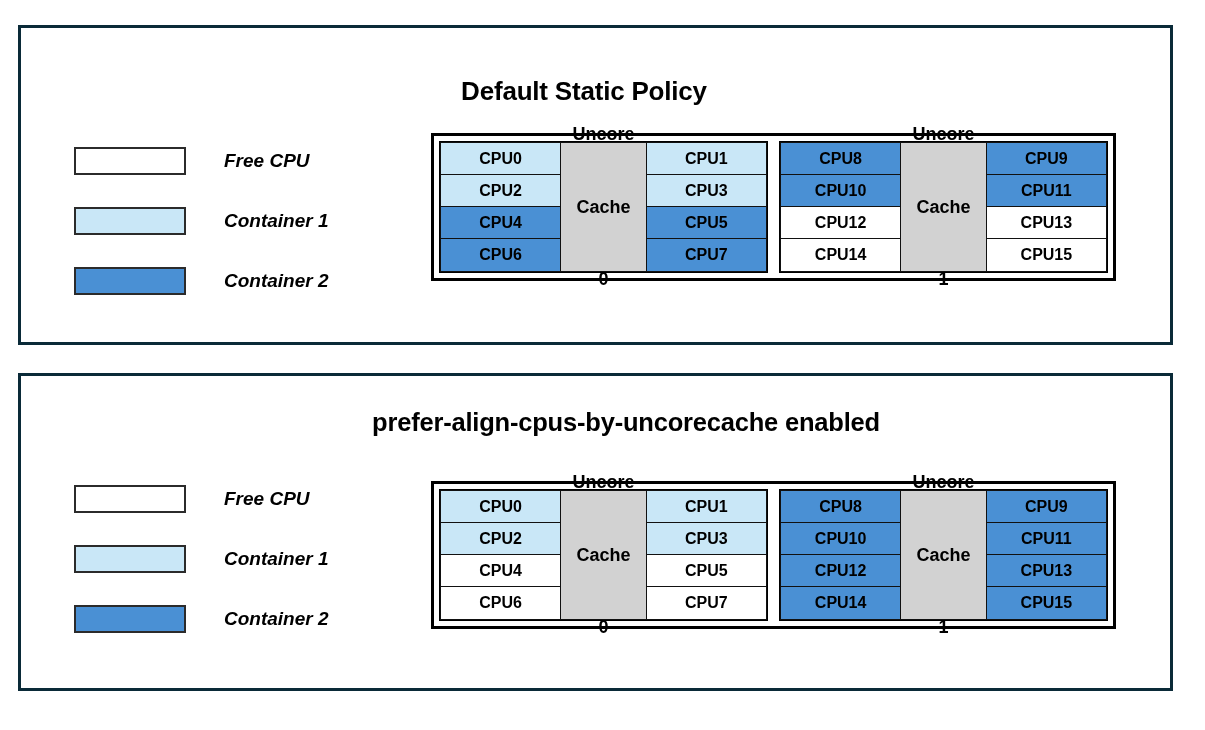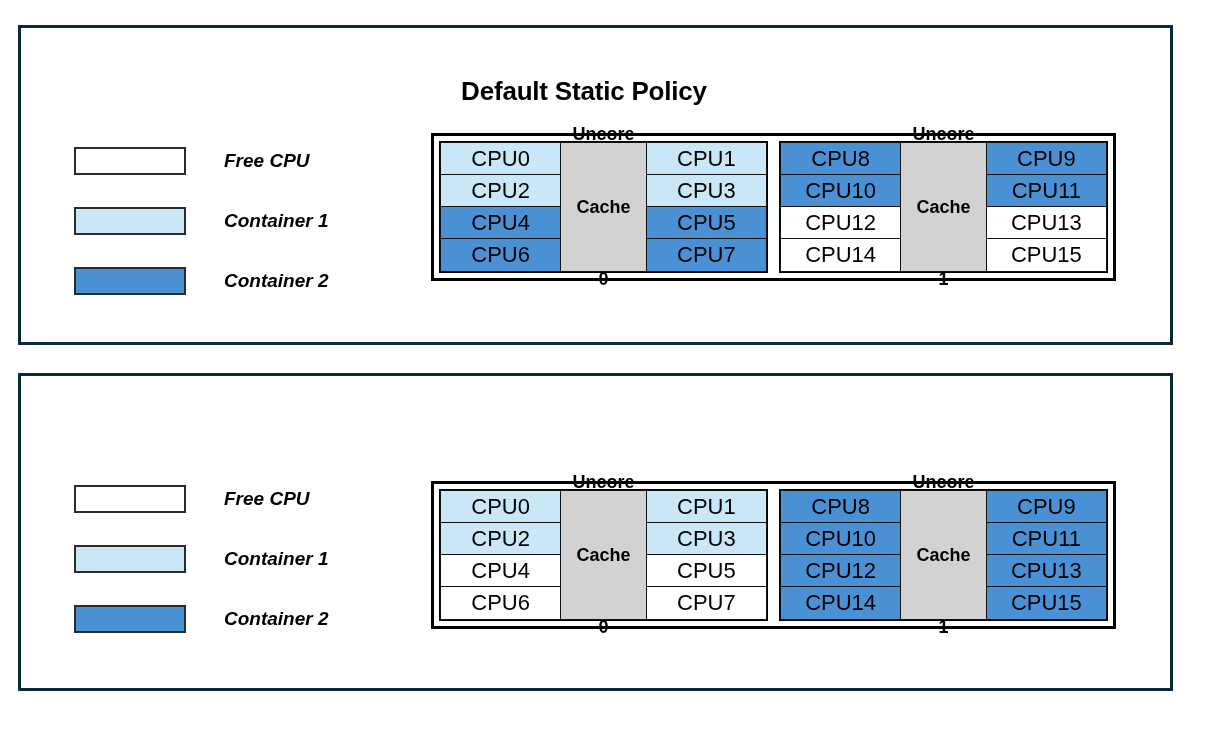--- a/index.html
+++ b/index.html
@@ -104,22 +104,22 @@
     min-width: 0;
   }
   .cpu-cell {
     flex: 1 1 0;
     border: 1.5px solid #111111;
     box-sizing: border-box;
     margin: -0.75px;
     display: flex;
     align-items: center;
     justify-content: center;
-    font-size: 22px;
-    font-weight: normal;
+    font-size: 16px;
+    font-weight: bold;
     color: #000000;
     line-height: 1;
   }
   .cache-box {
     flex: 0 0 88px;
     background: #d2d2d2;
     border: 1.5px solid #111111;
     box-sizing: border-box;
     margin: -0.75px;
     display: flex;
@@ -189,20 +189,21 @@
           <div class="cpu-cell" style="background: rgb(74, 144, 212);">CPU9</div>
           <div class="cpu-cell" style="background: rgb(74, 144, 212);">CPU11</div>
           <div class="cpu-cell" style="background: rgb(255, 255, 255);">CPU13</div>
           <div class="cpu-cell" style="background: rgb(255, 255, 255);">CPU15</div>
         </div>
       </div>
     </div>
 </div>
 
 <div class="panel" id="panel-bottom">
+  <div class="panel-title">prefer-align-cpus-by-uncorecache enabled</div>
   <div class="legend">
       <div class="legend-row">
         <div class="legend-swatch" style="background: rgb(255, 255, 255);"></div>
         <div class="legend-label">Free CPU</div>
       </div>
       <div class="legend-row">
         <div class="legend-swatch" style="background: rgb(201, 231, 247);"></div>
         <div class="legend-label">Container 1</div>
       </div>
       <div class="legend-row">

